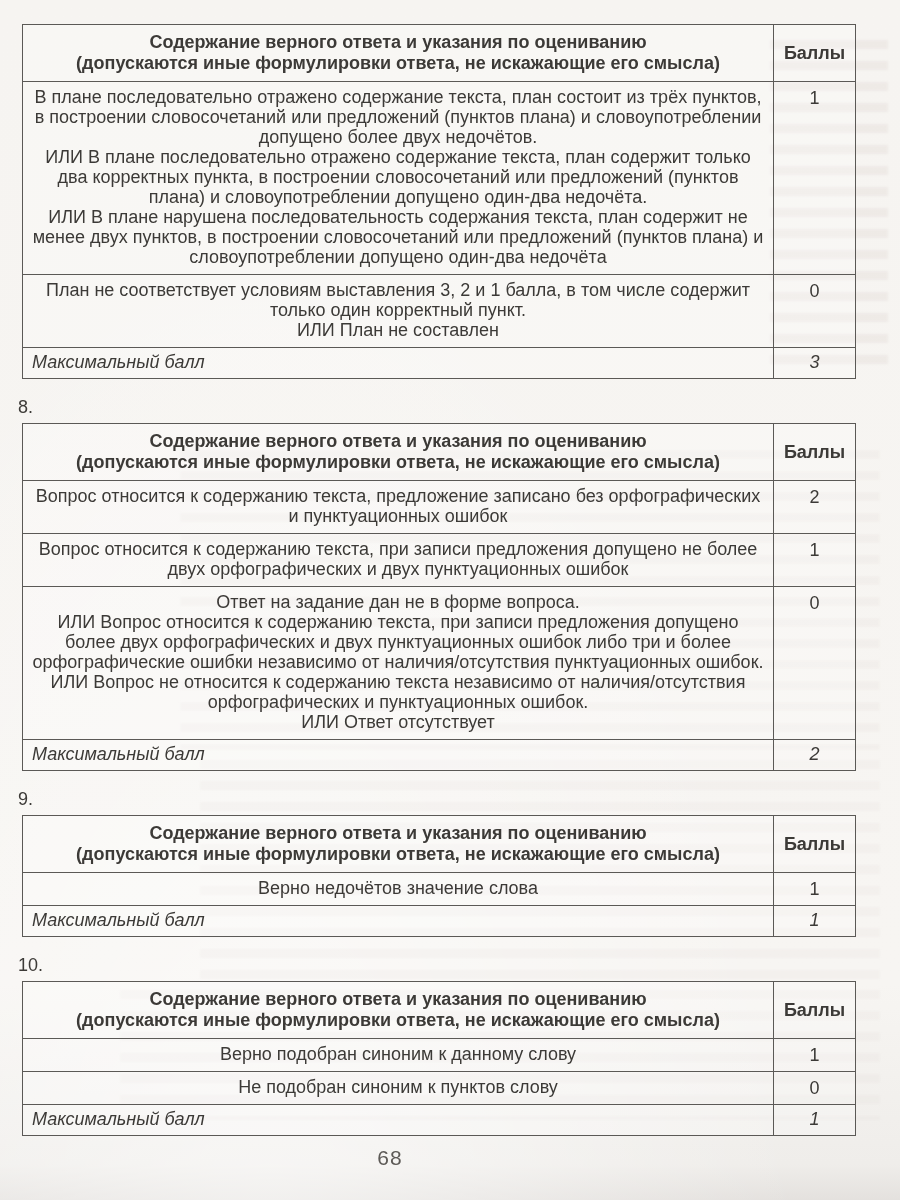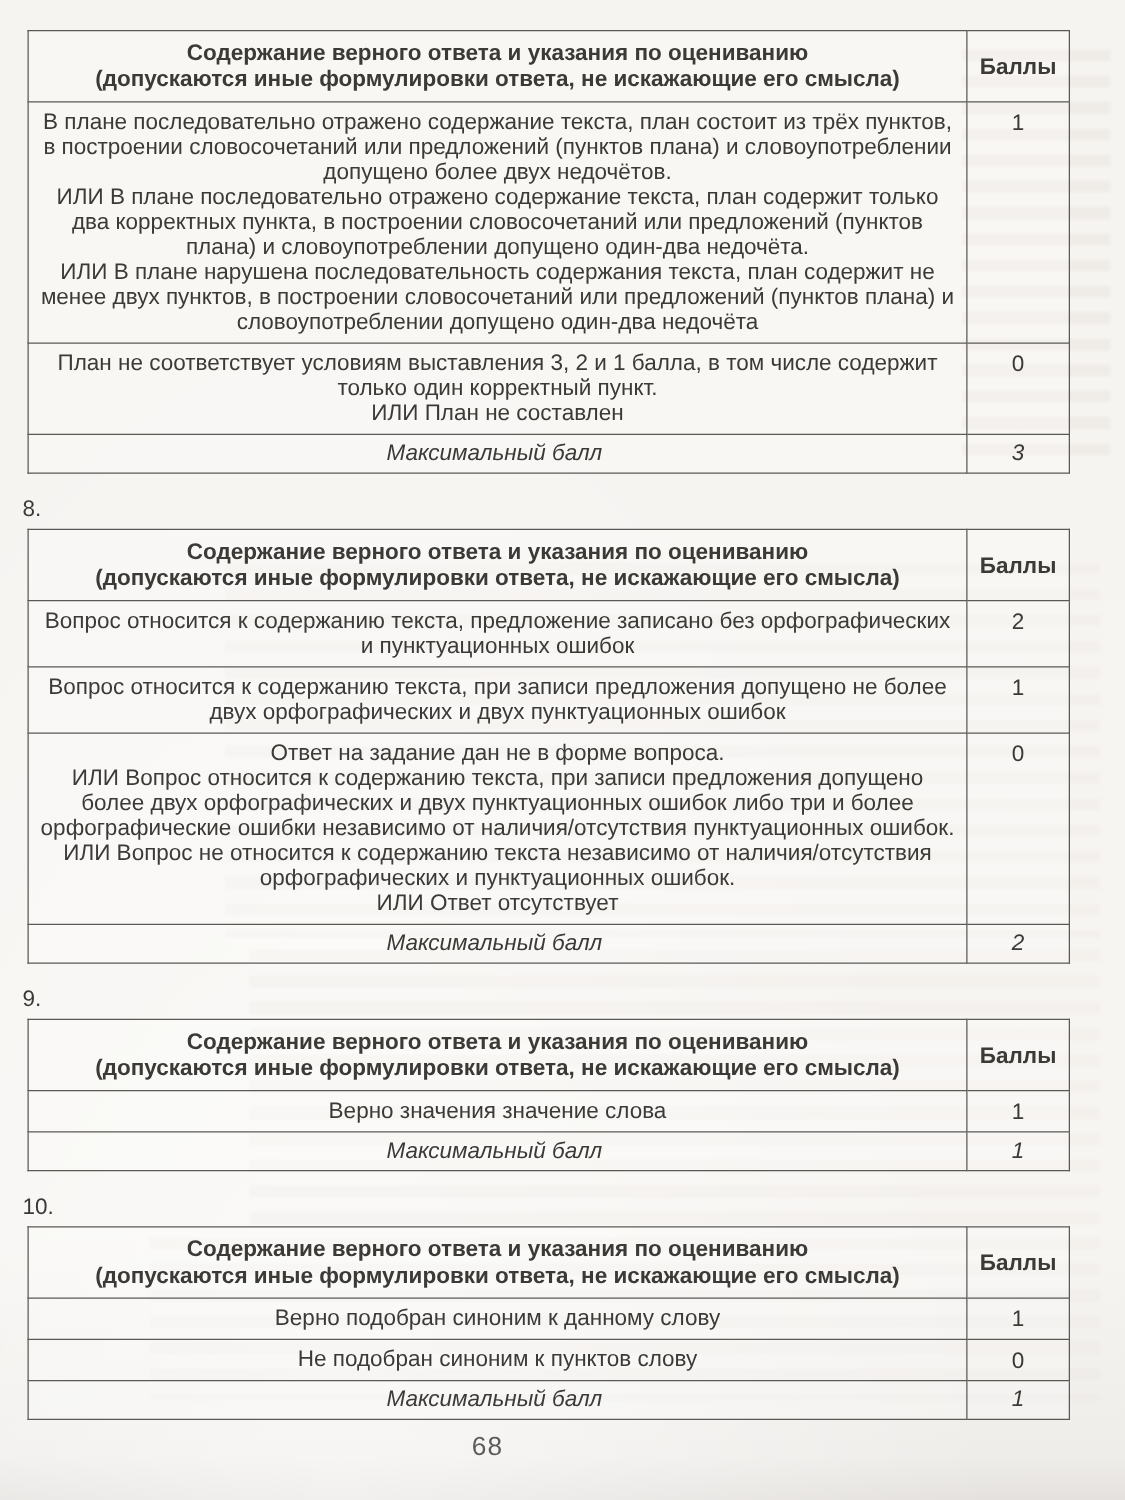--- a/index.html
+++ b/index.html
@@ -37,21 +37,21 @@
     font-size:18px;font-weight:bold;text-align:center;vertical-align:middle;padding:4px 2px;
   }
   td.crit-cell{
     font-size:18px;line-height:20px;padding:5px 9px 7px;vertical-align:top;
     white-space:pre-line;text-align:center;
   }
   td.pts-cell{
     font-size:18px;line-height:20px;text-align:center;vertical-align:top;padding-top:6px;
   }
   tr.max-row td.max-label{
-    font-style:italic;text-align:center;padding:4px 14px 6px 9px;font-size:18px;white-space:normal;
+    font-style:italic;text-align:left;padding:4px 14px 6px 9px;font-size:18px;white-space:normal;
   }
   tr.max-row td.pts-cell{font-style:italic;padding-top:4px;padding-bottom:6px;}
   .section-number{
     font-size:18px;line-height:22px;margin:17px 0 5px -4px;color:#3c3a37;
   }
   .first-table{margin-top:0;}
   .tbl-gap{margin-top:5px;}
   .page-number{
     position:absolute;left:0;top:1146px;width:780px;text-align:center;
     font-size:21px;letter-spacing:1px;color:#5d5a57;
@@ -148,21 +148,21 @@
       <tr>
         <th class="crit-head">
           <div>Содержание верного ответа и указания по оцениванию</div>
           <div>(допускаются иные формулировки ответа, не искажающие его смысла)</div>
         </th>
         <th class="pts-head">Баллы</th>
       </tr>
     </thead>
     <tbody>
       <tr>
-        <td class="crit-cell">Верно значения значение слова</td>
+        <td class="crit-cell">Верно недочётов значение слова</td>
         <td class="pts-cell">1</td>
       </tr>
       <tr class="max-row">
         <td class="crit-cell max-label">Максимальный балл</td>
         <td class="pts-cell">1</td>
       </tr>
     </tbody>
   </table>
 
   <div class="section-number">10.</div>

